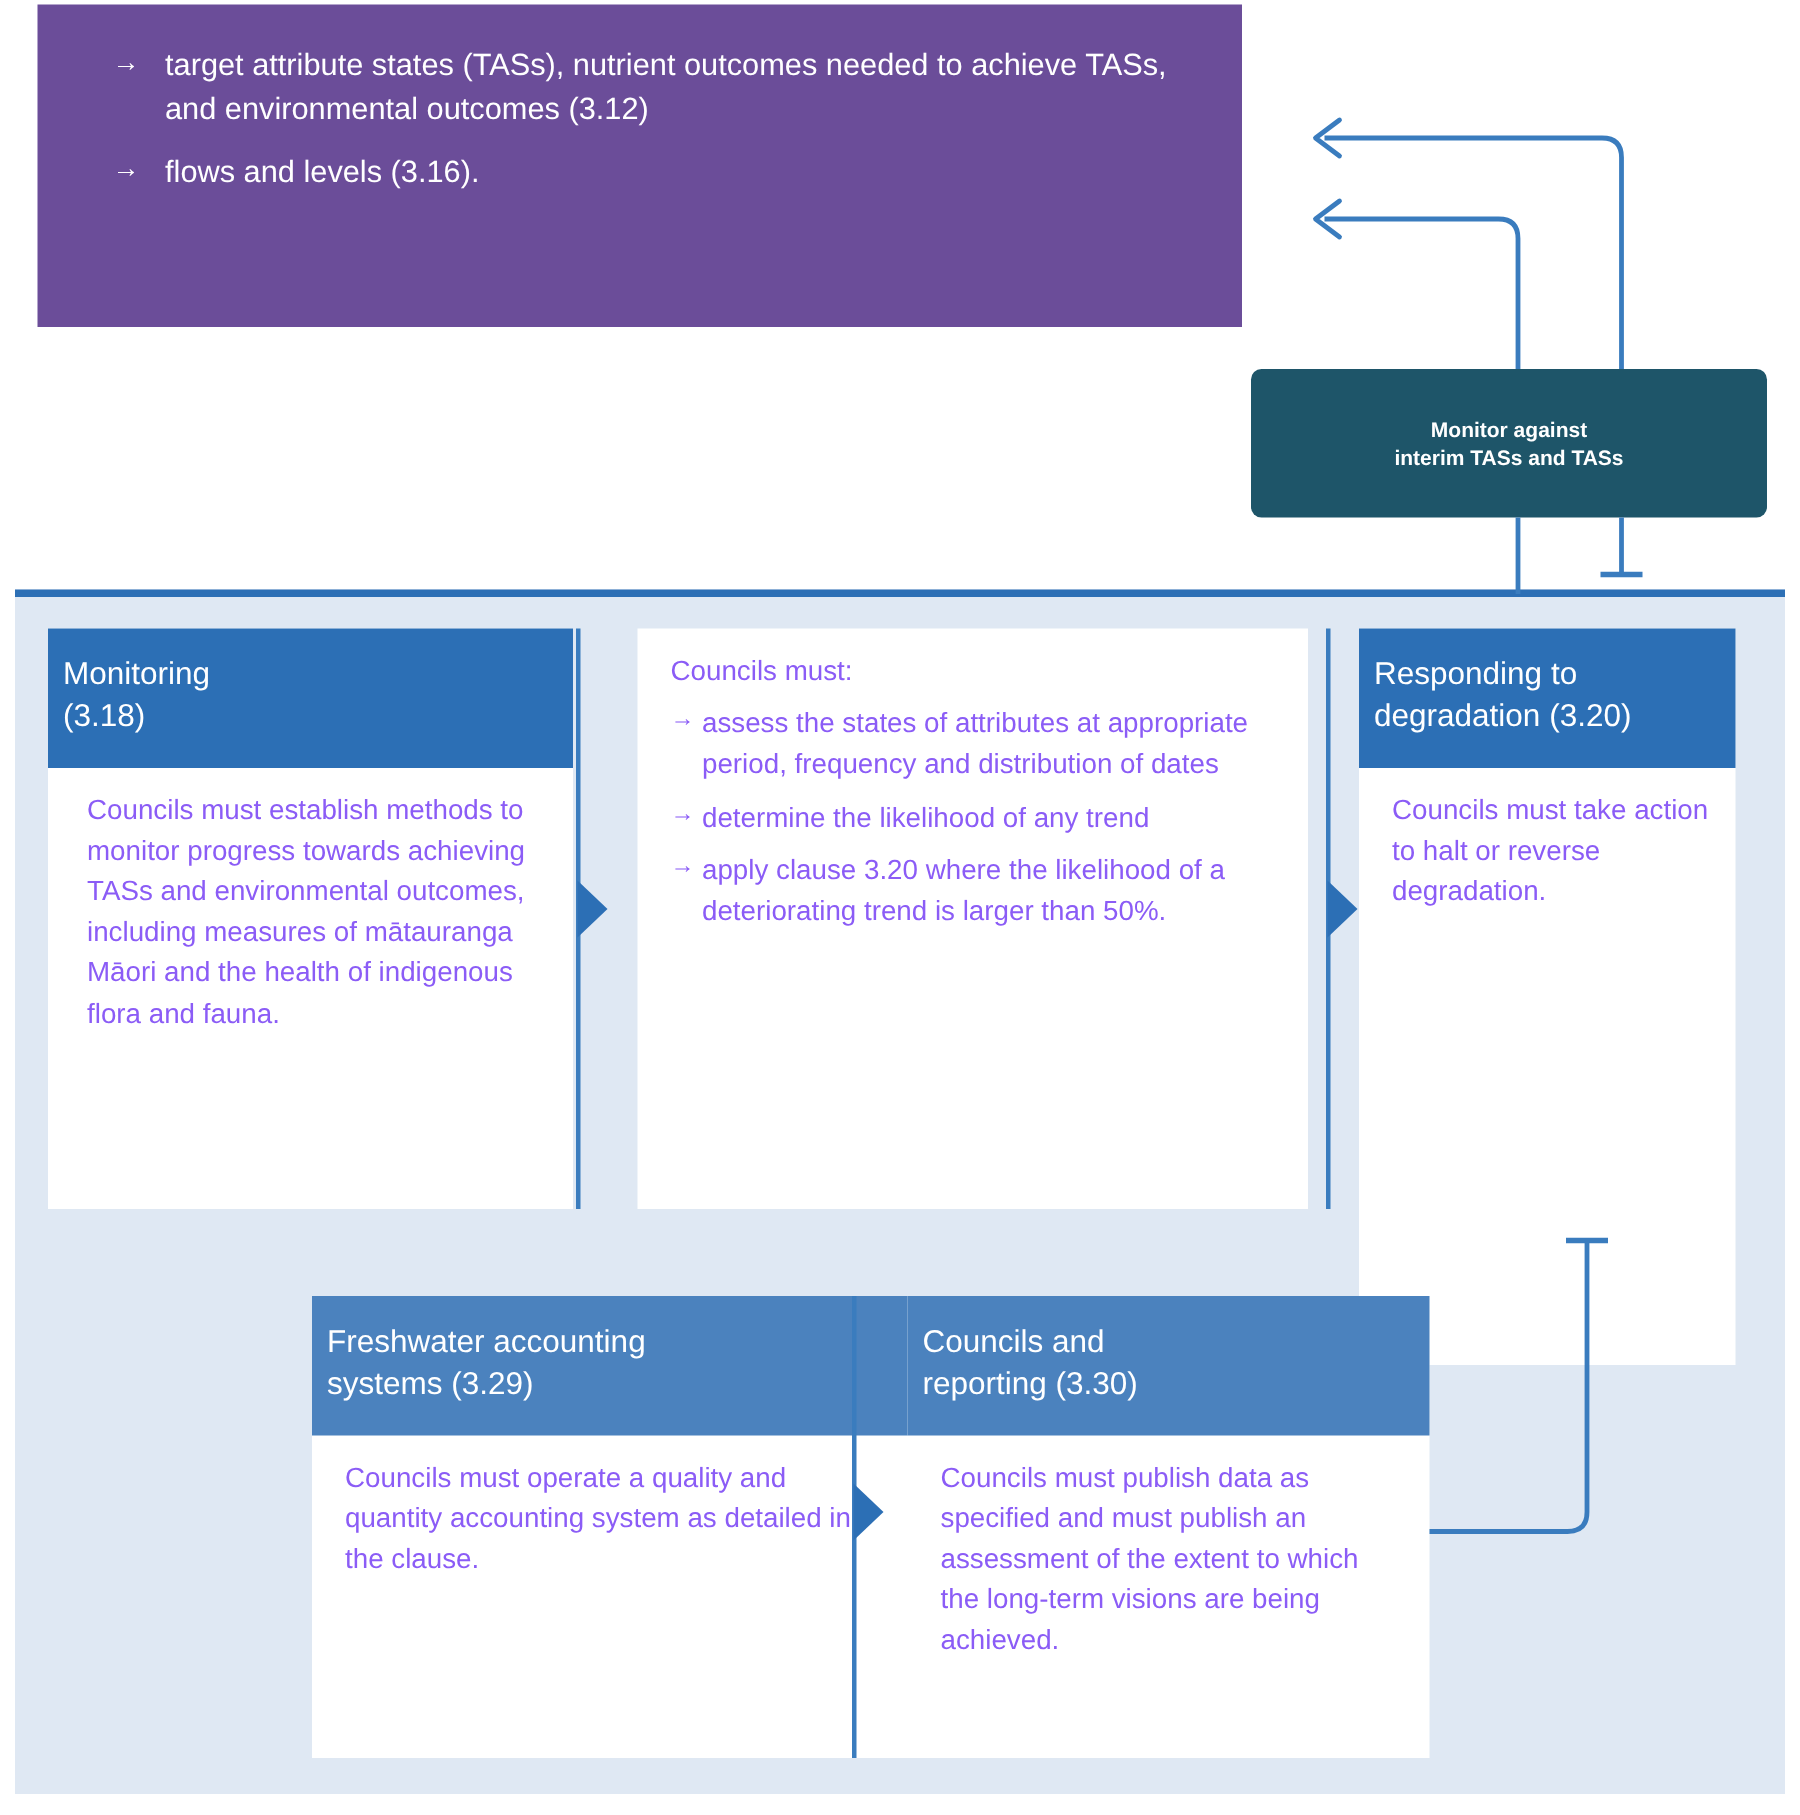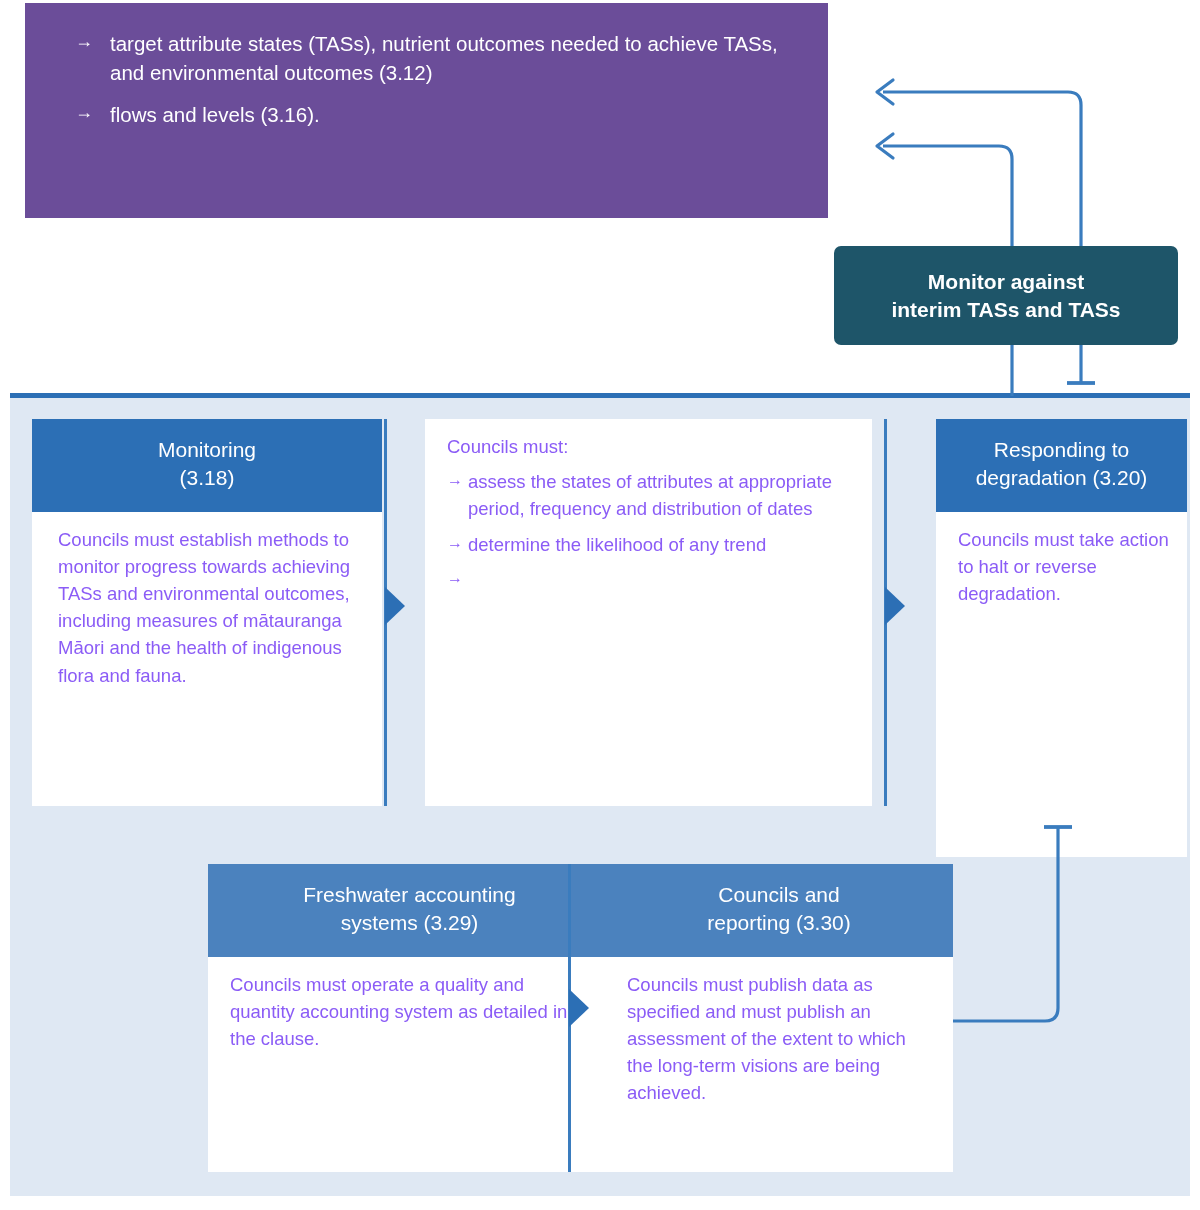--- a/index.html
+++ b/index.html
@@ -55,21 +55,21 @@
   
   .monitor-box {
     position: absolute;
     left: 834px;
     top: 246px;
     width: 344px;
     height: 99px;
     background: #1E5569;
     border-radius: 7px;
     color: #ffffff;
-    font-size: 21px;
+    font-size: 14px;
     font-weight: bold;
     line-height: 1.32;
     display: flex;
     align-items: center;
     justify-content: center;
     text-align: center;
     z-index: 5;
   }
 
   
@@ -102,21 +102,20 @@
   
   .card {
     position: absolute;
     background: #ffffff;
     box-sizing: border-box;
     z-index: 4;
   }
   .card-head {
     background: #2C6FB5;
     color: #ffffff;
-    text-align: center;
     font-size: 21px;
     line-height: 1.35;
     padding: 17px 10px 19px 10px;
     box-sizing: border-box;
   }
   .card.light .card-head {
     background: #4B82BE;
   }
   .card-body {
     color: #8b5cf6;
@@ -147,21 +146,21 @@
   .card-body ul li .bullet-arrow {
     position: absolute;
     left: 0;
     top: 0;
     font-size: 16px;
   }
 
   
   #card-monitoring  { left: 32px;  top: 419px; width: 350px; height: 387px; }
   #card-trends      { left: 425px; top: 419px; width: 447px; height: 387px; }
-  #card-degradation { left: 936px; top: 419px; width: 251px; height: 438px; }
+  #card-degradation { left: 906px; top: 419px; width: 251px; height: 491px; }
   #card-freshwater  { left: 208px; top: 864px; width: 403px; height: 308px; }
   #card-reporting   { left: 605px; top: 864px; width: 348px; height: 308px; }
 
   #card-degradation .card-head { padding-top: 17px; }
 
   
   .separator {
     position: absolute;
     z-index: 6;
   }
@@ -248,20 +247,21 @@
       <li>
         <span class="bullet-arrow">→</span>
         <span>assess the states of attributes at appropriate period, frequency and distribution of dates</span>
       </li>
       <li>
         <span class="bullet-arrow">→</span>
         <span>determine the likelihood of any trend</span>
       </li>
       <li>
         <span class="bullet-arrow">→</span>
+        <span>apply clause 3.20 where the likelihood of a deteriorating trend is larger than 50%.</span>
       </li>
     </ul>
   </div>
 </div>
 
 <div class="card" id="card-degradation">
   <div class="card-head">
     <span>Responding to</span><br>
     <span>degradation (3.20)</span>
   </div>

